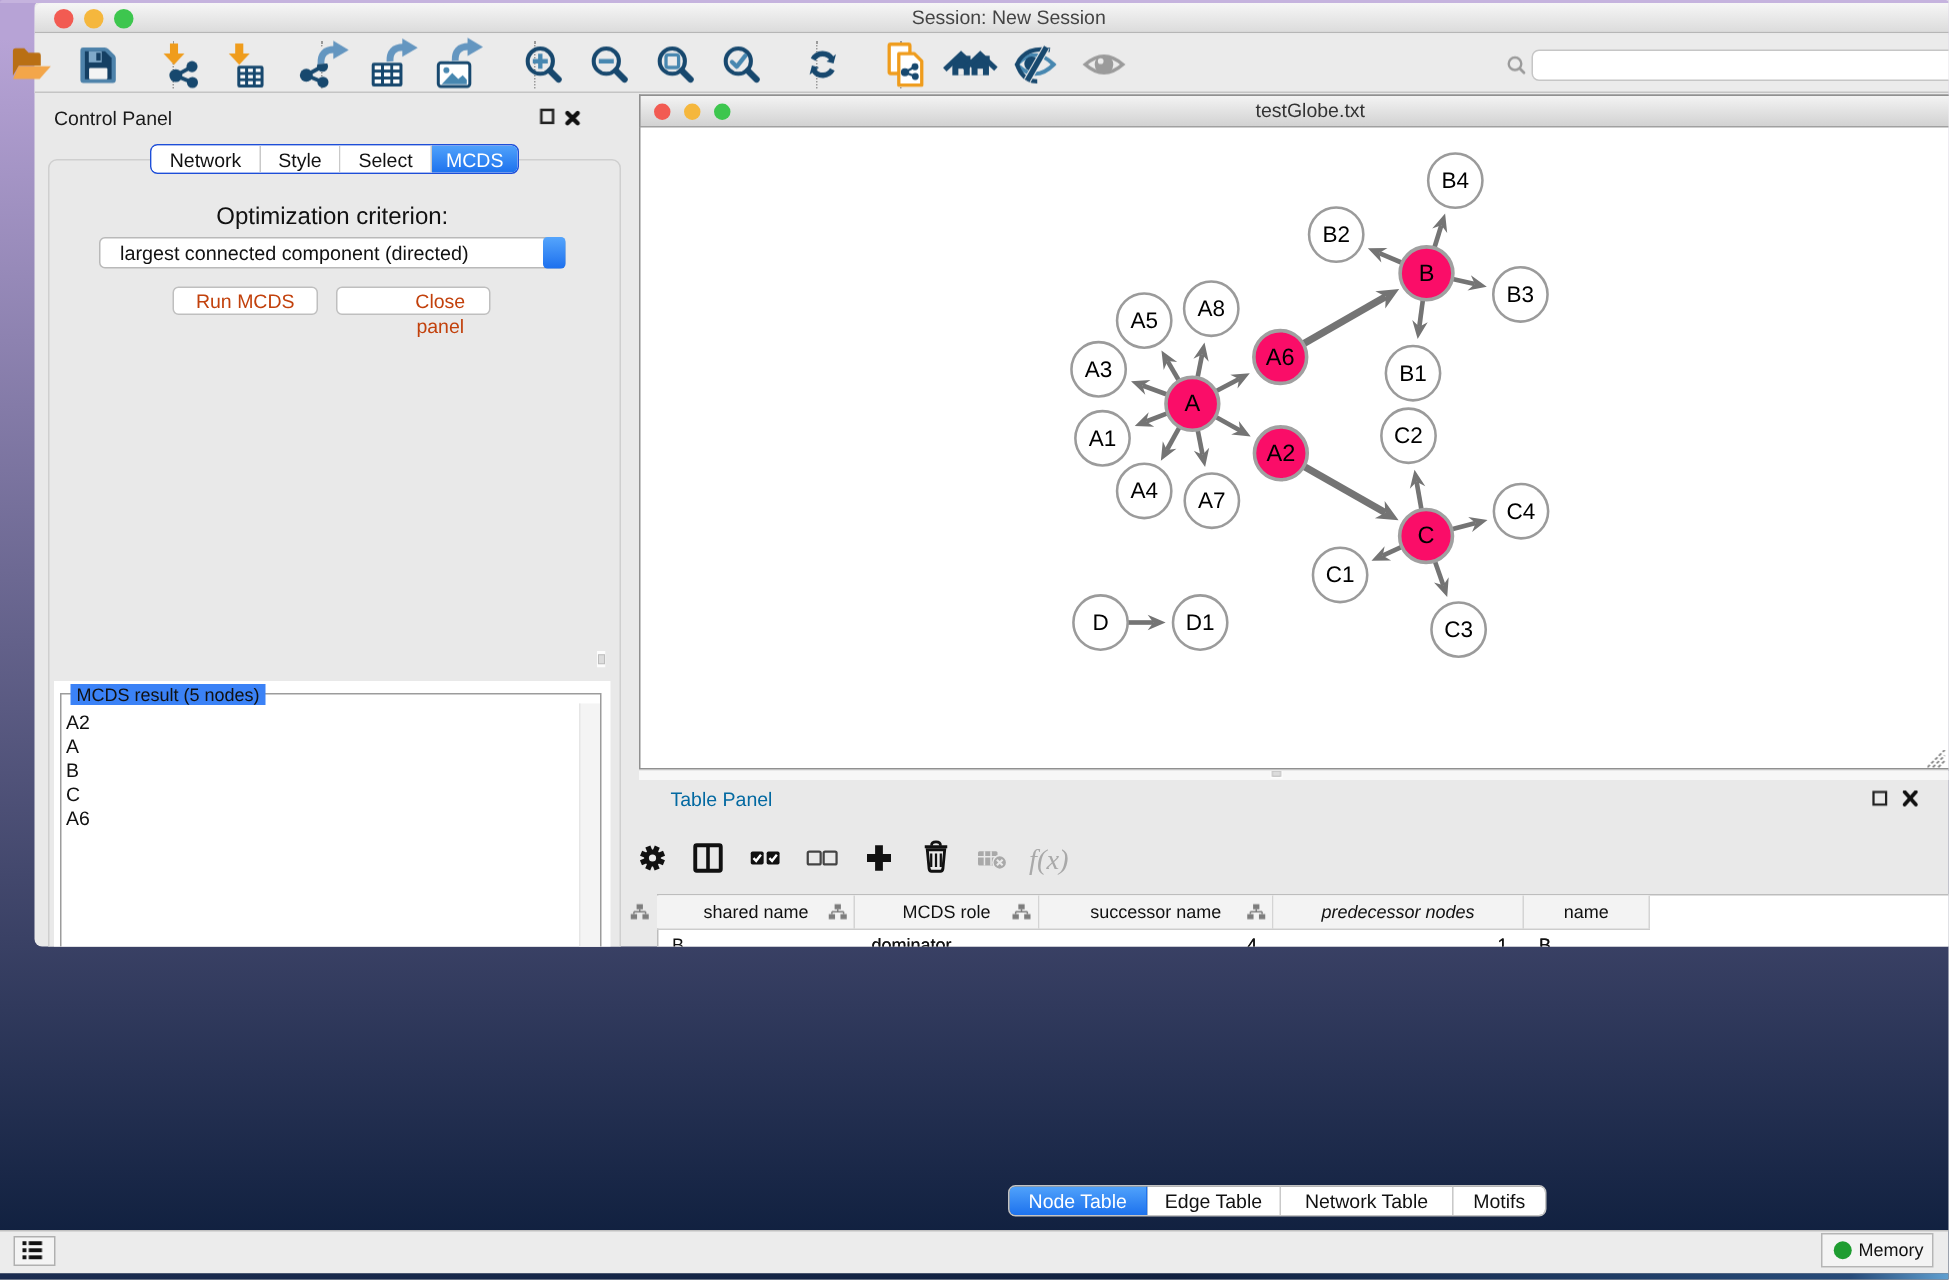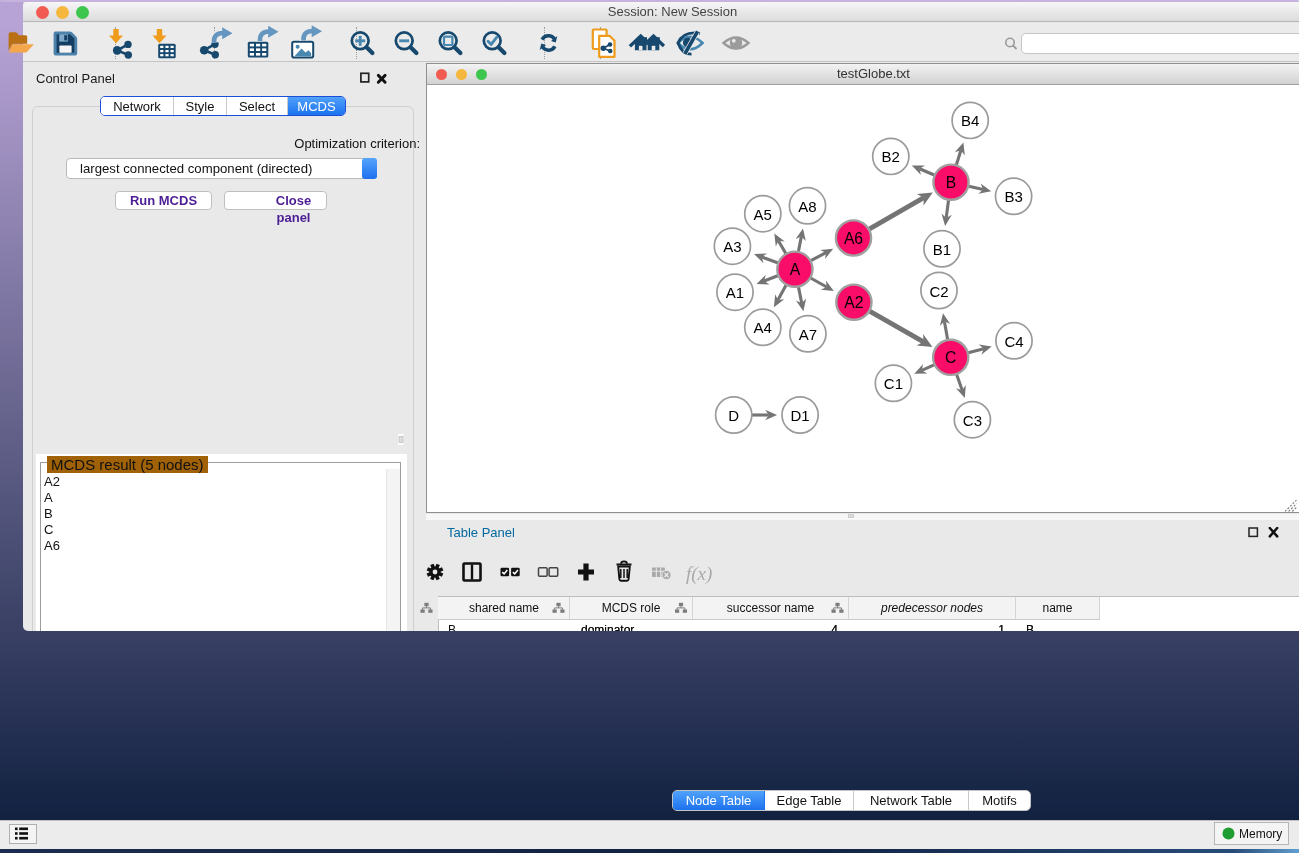--- a/index.html
+++ b/index.html
@@ -28,32 +28,32 @@
 
 #cp-title { position:absolute; left:13px; top:71px; font-size:13px; color:#1a1a1a; }
 #cp-inner { position:absolute; left:9px; top:106px; width:382px; height:695px;
   background:#e9e9e9; border:1px solid #cfcfcf; border-radius:6px; }
 #tabs { position:absolute; left:77px; top:96px; height:20px; display:flex;
   border:1px solid #1d4ed8; border-radius:5px; background:#fff; overflow:hidden; }
 .tab { flex:0 0 auto; height:100%; line-height:19px; text-align:center; font-size:13px;
   color:#111; border-right:1px solid #c9c9c9; background:#fff; }
 .tab:last-child { border-right:none; }
 .tab.sel { background:linear-gradient(180deg,#50a2fb,#1d72ee); color:#fff; border-right-color:#1d72ee; }
-#optlabel { position:absolute; left:0; top:136px; width:397px; text-align:right; font-size:13px; color:#111; }
+#optlabel { position:absolute; left:0; top:136px; width:397px; text-align:center; font-size:16px; color:#111; }
 #dropdown { position:absolute; left:43px; top:158px; width:311px; height:21px;
   background:#fff; border:1px solid #b9b9b9; border-radius:4px; }
 #dropdown .dtext { position:absolute; left:13px; top:0; line-height:19px; font-size:13.2px; color:#111; }
 #dropdown .spin { position:absolute; right:-1px; top:-1px; width:15px; height:21px;
   background:linear-gradient(180deg,#55a5fc,#1d70ee); border-radius:3px; }
 .btn { position:absolute; height:19px; background:#fff;
-  border:1px solid #bfbfbf; border-radius:4px; text-align:center; font-size:13px; color:#4c1d95; line-height:17px;font-weight:bold; }
+  border:1px solid #bfbfbf; border-radius:4px; text-align:center; font-size:13px; color:#c2410c; line-height:17px; }
 
 #resultwhite { position:absolute; left:13px; top:454px; width:371px; height:343px; background:#fff; }
 #fieldset { position:absolute; left:17px; top:462px; width:361px; height:331px; border:1px solid #9c9c9c; }
-#fieldlegend { position:absolute; left:24px; top:456px; background:#a16207; padding:0 4px; font-size:15px; color:#111; }
+#fieldlegend { position:absolute; left:24px; top:456px; background:#3b82f6; padding:0 4px; font-size:12px; color:#111; }
 #mcdslist { position:absolute; left:21px; top:473.5px; font-size:13px; color:#111; line-height:16.1px; }
 #listscroll { position:absolute; left:363px; top:469px; width:14px; height:317px;
   background:#f4f4f4; border-left:1px solid #e6e6e6; }
 
 #netwin { position:absolute; left:403px; top:63px; width:895px; height:450px;
   background:#fff; border:1px solid #909090; }
 #nettitle { position:absolute; left:403px; top:63px; width:895px; height:22px;
   background:linear-gradient(180deg,#f3f3f3,#d2d2d2); border:1px solid #909090; border-bottom:1px solid #a0a0a0; }
 .ntl { position:absolute; top:69px; width:11px; height:11px; border-radius:50%; }
 #nettitletext { position:absolute; left:403px; top:63px; width:895px; text-align:center;

